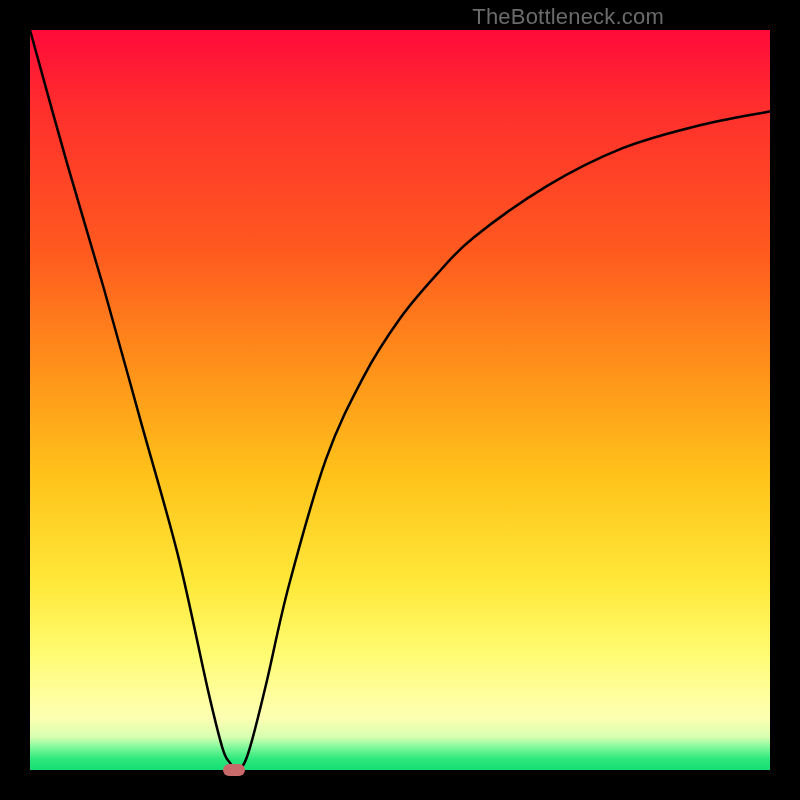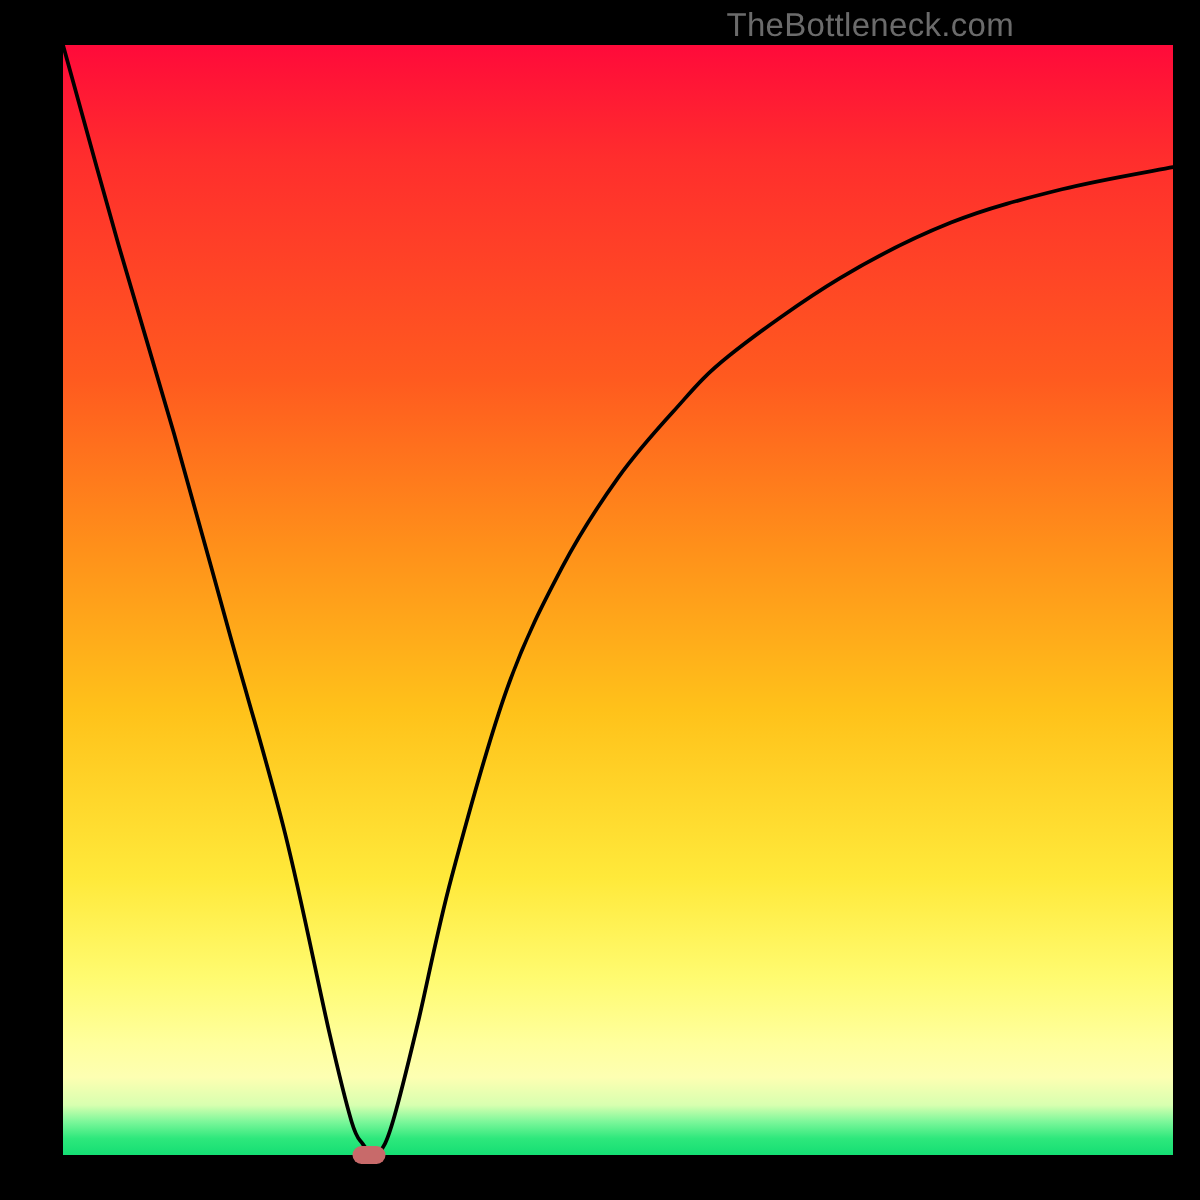--- a/index.html
+++ b/index.html
@@ -11,21 +11,20 @@
     font-family: Arial, Helvetica, sans-serif;
     overflow: hidden;
   }
   .frame {
     position: absolute;
     left: 0;
     top: 0;
     width: 676px;
     height: 800px;
     background: #000;
-    margin-left: 12px;
   }
   .plot-area {
     position: absolute;
     left: 30px;
     top: 30px;
     width: 740px;
     height: 740px;
     
     background: linear-gradient(
       to bottom,

